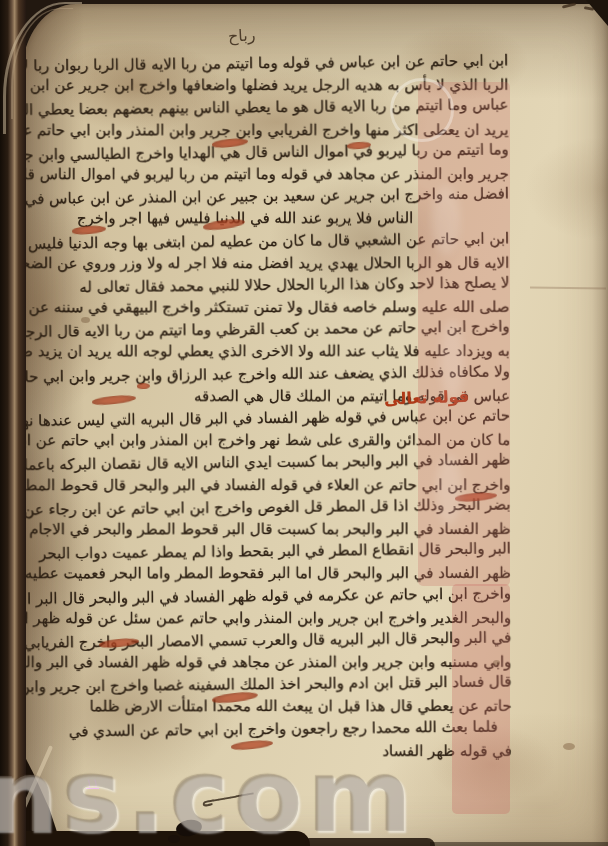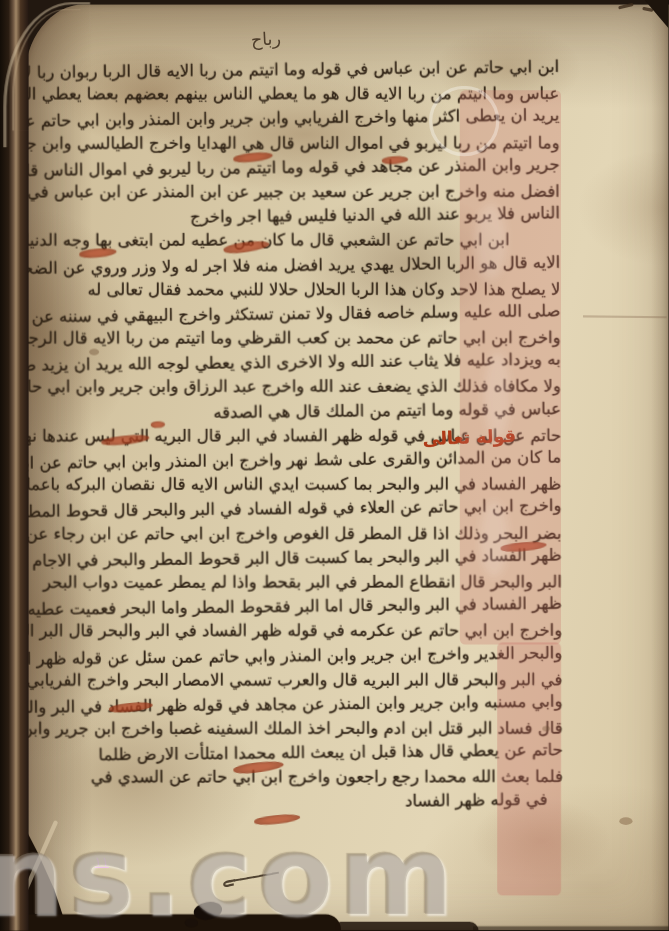--- a/index.html
+++ b/index.html
@@ -25,21 +25,21 @@
       linear-gradient(180deg, rgba(98,74,48,.30), rgba(98,74,48,0) 95px),
       linear-gradient(105deg,#cdbb97,#dccfae 45%,#e3d6b6 70%,#d8c8a4);}
   
   .text-block{position:absolute;left:28px;right:98px;top:54px;direction:rtl;
     transform:rotate(-.3deg);filter:blur(.18px);}
   .line{height:22.2px;white-space:nowrap;overflow:visible;text-align:right;
     font-size:15px;color:#2d2013;letter-spacing:.2px;
     text-shadow:.3px .3px .25px rgba(45,32,19,.65);}
   .line:nth-child(odd){transform:rotate(-.35deg);}
   .line:nth-child(even){transform:rotate(.25deg);}
-  .line:nth-child(8){padding-left:0;padding-right:46px;}
+  .line:nth-child(8){padding-left:0;padding-right:46px;text-align:center;}
   .line:nth-child(31){padding-right:14px;}
   .line:nth-child(33){opacity:.6;padding-right:120px;}
   .header-word{position:absolute;left:228px;top:26px;font-size:16px;color:#3a2a1a;
     transform:rotate(-3deg);opacity:.85;}
   .catchword{position:absolute;left:200px;top:780px;font-size:20px;color:#2d2013;
     transform:rotate(-10deg);letter-spacing:-1px;opacity:.8;}
   .marginal-numeral{position:absolute;left:86px;top:776px;font-size:12px;color:#f0abfc;opacity:.8;text-decoration:underline;}
   
   .red-stroke{position:absolute;border-radius:50% 60% 55% 50%;opacity:.75;filter:blur(.4px);
     background:radial-gradient(ellipse,#b34524 30%,#8e3216 75%);}
@@ -93,20 +93,21 @@
 <body>
 
 <div class="scene">
 
   <div class="page"></div>
 
   <div class="header-word">رباح</div>
 
   <div class="text-block">
       <div class="line">ابن ابي حاتم عن ابن عباس في قوله وما اتيتم من ربا الايه قال الربا ربوان ربا لا يصلح لاحد</div>
+      <div class="line">الربا الذي لا بأس به هديه الرجل يريد فضلها واضعافها واخرج ابن جرير عن ابن</div>
       <div class="line">عباس وما اتيتم من ربا الايه قال هو ما يعطي الناس بينهم بعضهم بعضا يعطي الرجل الرجل العطيه</div>
       <div class="line">يريد ان يعطى اكثر منها واخرج الفريابي وابن جرير وابن المنذر وابن ابي حاتم عن مجاهد في قوله</div>
       <div class="line">وما اتيتم من ربا ليربو في اموال الناس قال هي الهدايا واخرج الطيالسي وابن جرير</div>
       <div class="line">جرير وابن المنذر عن مجاهد في قوله وما اتيتم من ربا ليربو في اموال الناس قال هي الهدايا</div>
       <div class="line">افضل منه واخرج ابن جرير عن سعيد بن جبير عن ابن المنذر عن ابن عباس في قوله الايه</div>
       <div class="line">الناس فلا يربو عند الله في الدنيا فليس فيها اجر واخرج</div>
       <div class="line">ابن ابي حاتم عن الشعبي قال ما كان من عطيه لمن ابتغى بها وجه الدنيا فليس له فيها اجر</div>
       <div class="line">الايه قال هو الربا الحلال يهدي يريد افضل منه فلا اجر له ولا وزر وروي عن الضحاك مثل ذلك</div>
       <div class="line">لا يصلح هذا لاحد وكان هذا الربا الحلال حلالا للنبي محمد فقال تعالى له</div>
       <div class="line">صلى الله عليه وسلم خاصه فقال ولا تمنن تستكثر واخرج البيهقي في سننه عن ابن عباس بسنده مثله</div>

